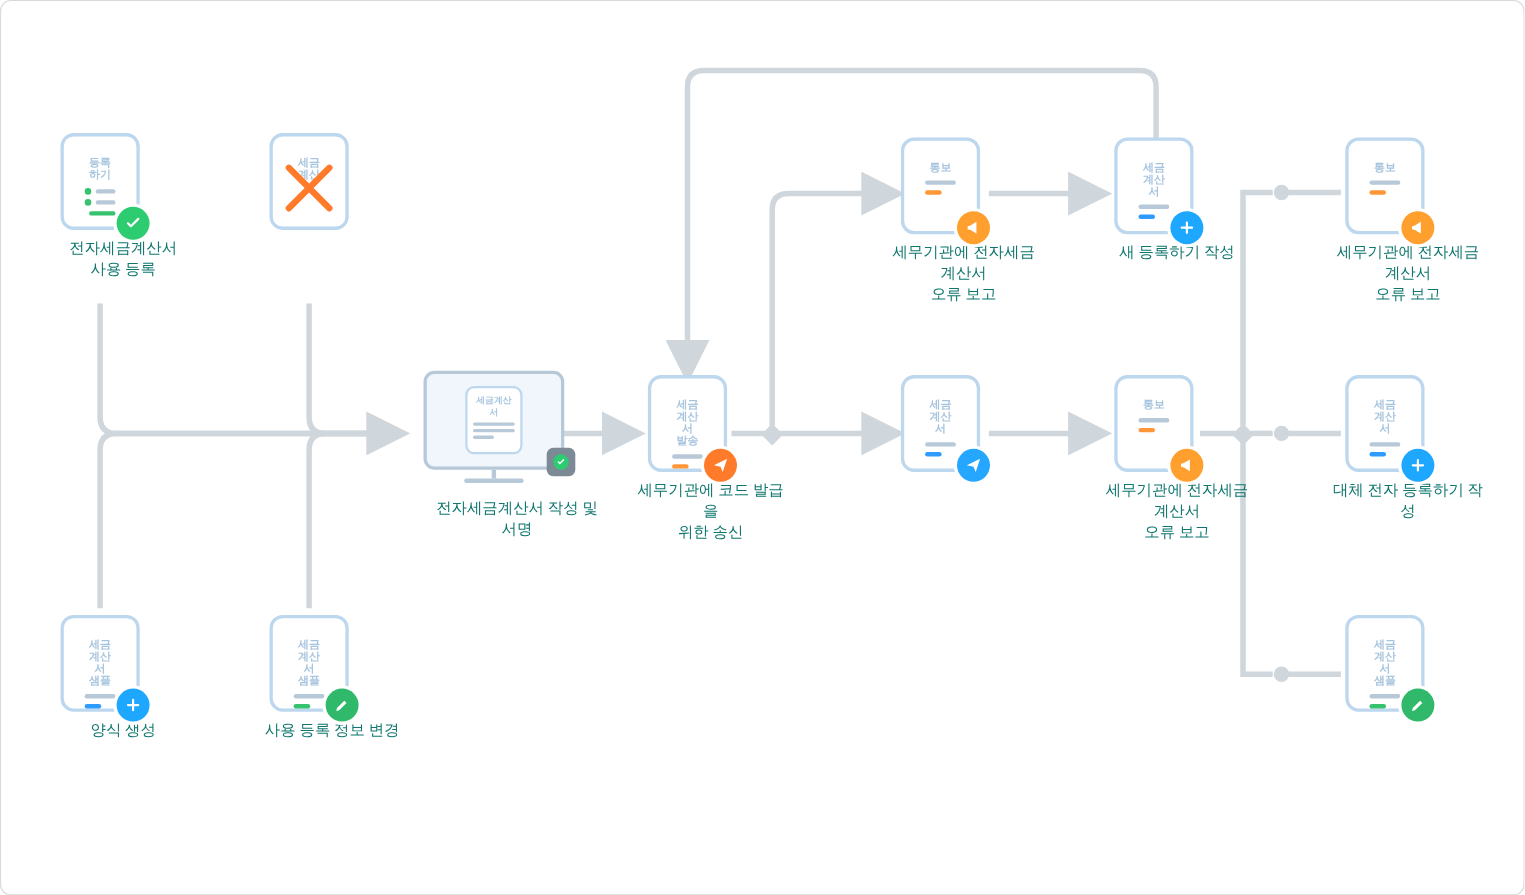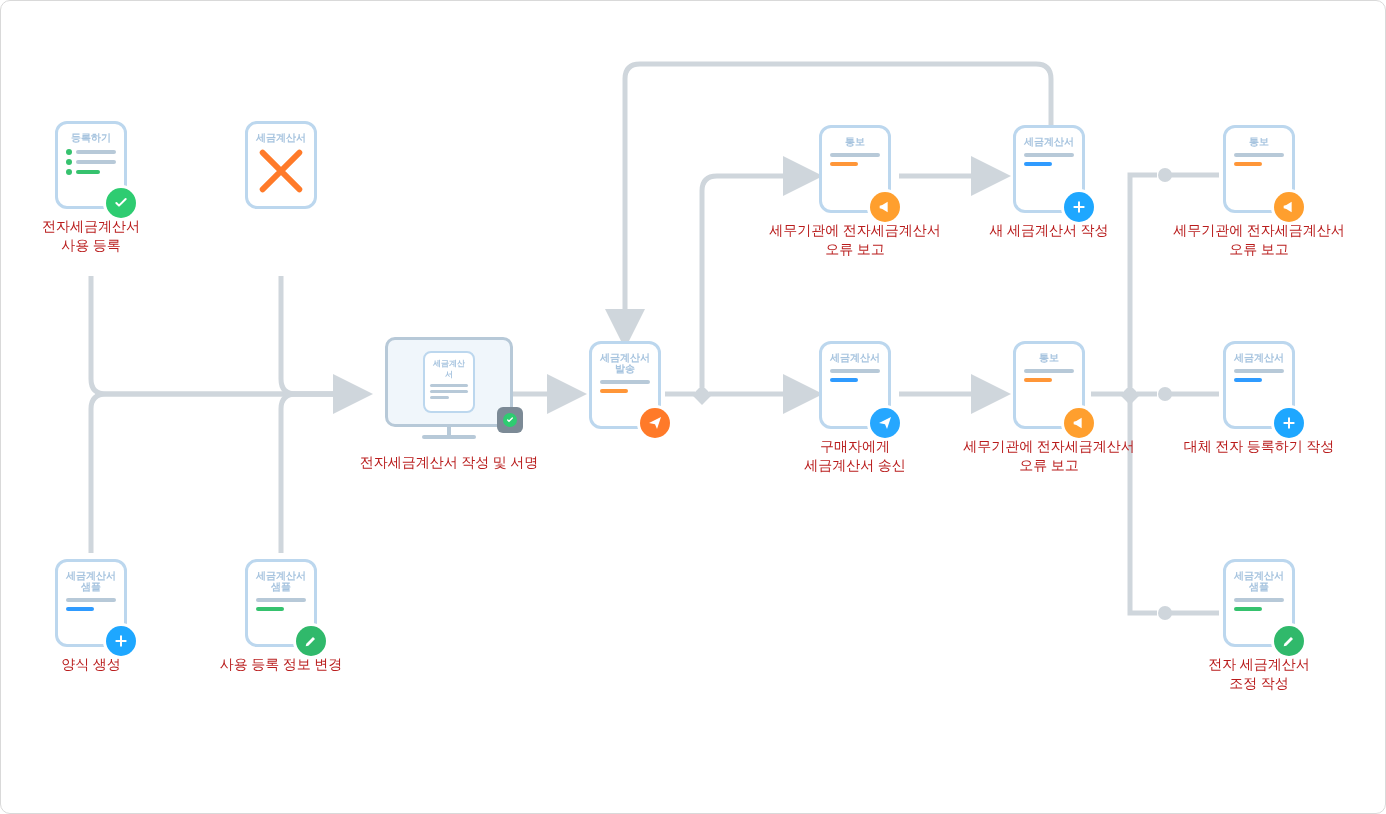--- a/index.html
+++ b/index.html
@@ -32,33 +32,34 @@
     text-align: center;
   }
   .node .icon-wrap {
     display: flex;
     justify-content: center;
   }
   .node .label {
     margin-top: 8px;
     font-size: 14px;
     line-height: 1.35;
-    color: #b91c1c;
+    color: #0f766e;
     white-space: pre-line;
+    margin-left: 42px;
   }
   
   .doc {
     position: relative;
     width: 72px;
     height: 88px;
     border: 3px solid #bcd7ee;
     border-radius: 12px;
     background: #fff;
     box-sizing: border-box;
-    padding: 8px;
+    padding: 19px;
   }
   .doc .doc-title {
     font-size: 10px;
     line-height: 1.1;
     color: #a7c4df;
     font-weight: 600;
     margin-bottom: 6px;
     text-align: center;
     white-space: pre-line;
   }
@@ -360,20 +361,22 @@
 발송</div>
         <div class="line long c-grey"></div>
         <div class="line short c-orange"></div>
         <div class="badge bg-send-o">
           <svg class="svg-icon" viewBox="0 0 24 24">
               <path d="M3 12l18-9-6 18-3-7-9-2z" fill="#fff"></path>
             </svg>
         </div>
       </div>
     </div>
+    <div class="label">세무기관에 코드 발급을
+위한 송신</div>
   </div>
 
   <div class="node" style="left:764px; top:124px;">
     <div class="icon-wrap">
       <div class="doc">
         <div class="doc-title">통보</div>
         <div class="line long c-grey"></div>
         <div class="line short c-orange"></div>
         <div class="badge bg-horn">
           <svg class="svg-icon" viewBox="0 0 24 24">
@@ -392,38 +395,36 @@
         <div class="doc-title">세금계산서</div>
         <div class="line long c-grey"></div>
         <div class="line short c-blue"></div>
         <div class="badge bg-plus">
           <svg class="svg-icon" viewBox="0 0 24 24">
               <path d="M12 5v14M5 12h14" stroke="#fff" stroke-width="3" stroke-linecap="round"></path>
             </svg>
         </div>
       </div>
     </div>
-    <div class="label">새 세금계산서 작성</div>
+    <div class="label">새 등록하기 작성</div>
   </div>
 
   <div class="node" style="left:764px; top:340px;">
     <div class="icon-wrap">
       <div class="doc">
         <div class="doc-title">세금계산서</div>
         <div class="line long c-grey"></div>
         <div class="line short c-blue"></div>
         <div class="badge bg-send-b">
           <svg class="svg-icon" viewBox="0 0 24 24">
               <path d="M3 12l18-9-6 18-3-7-9-2z" fill="#fff"></path>
             </svg>
         </div>
       </div>
     </div>
-    <div class="label">구매자에게
-세금계산서 송신</div>
   </div>
 
   <div class="node" style="left:958px; top:340px;">
     <div class="icon-wrap">
       <div class="doc">
         <div class="doc-title">통보</div>
         <div class="line long c-grey"></div>
         <div class="line short c-orange"></div>
         <div class="badge bg-horn">
           <svg class="svg-icon" viewBox="0 0 24 24">
@@ -476,17 +477,15 @@
 샘플</div>
         <div class="line long c-grey"></div>
         <div class="line short c-green"></div>
         <div class="badge bg-pencil">
           <svg class="svg-icon" viewBox="0 0 24 24">
               <path d="M4 20l4-1 10-10-3-3L5 16l-1 4z" fill="#fff"></path>
             </svg>
         </div>
       </div>
     </div>
-    <div class="label">전자 세금계산서
-조정 작성</div>
   </div>
 
 </div>
 
 </body></html>

